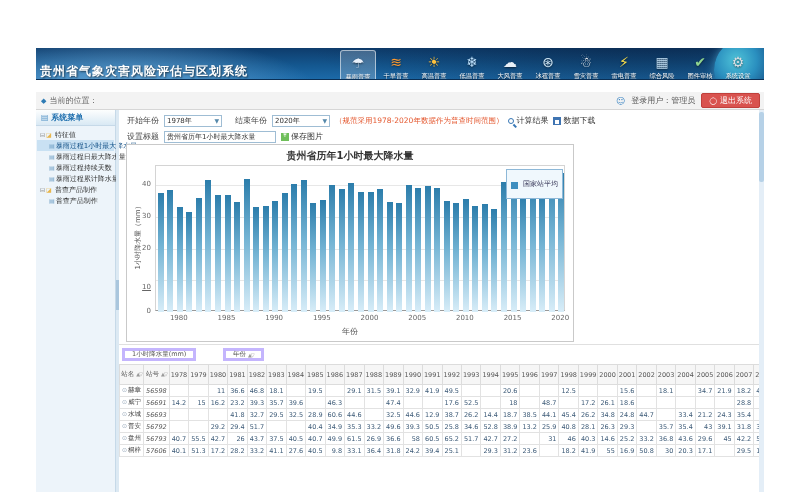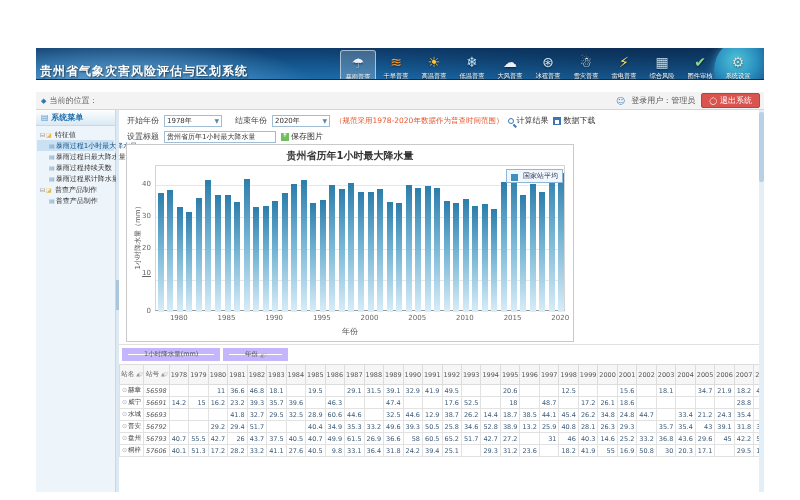--- a/index.html
+++ b/index.html
@@ -89,28 +89,28 @@
   #plot { position:absolute; left:28px; top:20px; width:410px; height:146px; border:1px solid #d4d4d4;
     border-bottom:1px solid #999; background:#fff; }
   .gridline { position:absolute; left:0; width:100%; height:1px; background:#e7e7e7; }
   .bar { position:absolute; width:6px; background:linear-gradient(180deg,#2c7dab 0%, #74b4d4 45%, #d8edf8 100%); }
   .ytick { position:absolute; width:24px; text-align:right; font-size:7px; color:#666; left:0; }
   .xtick { position:absolute; font-size:7px; color:#666; top:169px; width:30px; text-align:center; }
   #ylabel { position:absolute; left:-24px; top:86px; width:70px; text-align:center; font-size:7px; color:#555;
     transform:rotate(-90deg); white-space:nowrap; }
   #xlabel { position:absolute; top:181px; width:100%; text-align:center; font-size:8px; color:#555; }
   #legend { position:absolute; right:10px; top:24px; border:1px solid #8db8d8; background:#f0f8fd;
-    display:flex; align-items:flex-end; gap:5px; padding:1px 4px; font-size:7px; color:#335; }
+    display:flex; align-items:flex-end; gap:5px; padding:9px 4px; font-size:7px; color:#335; }
   #legend .swatch { width:7px; height:7px; background:#3f8fc0; display:inline-block; }
 
   
   #table-block { position:absolute; left:0; top:234px; width:640px; height:148px; overflow:hidden;
     border-top:1px solid #e0e0e0; background:#fff; }
-  .filter-box { position:absolute; top:3px; height:13px; background:#fff; border:6px solid #c4b5fd;
-    font-size:6.5px; color:#555; display:flex; align-items:center; padding:0 16px; white-space:nowrap; }
+  .filter-box { position:absolute; top:3px; height:13px; background:#fff; border:3px solid #c4b5fd;
+    font-size:6.5px; color:#555; display:flex; align-items:center; padding:0 7px; white-space:nowrap; }
   #measure-box { left:3px; }
   #pivot-box { left:104px; gap:2px; cursor:pointer; }
   .sort { font-size:5px; color:#999; letter-spacing:-1px; }
   #grid { position:absolute; left:0; top:19px; border-collapse:collapse; table-layout:fixed; }
   #grid th { background:#f6f6f6; border:1px solid #dcdcdc; font-size:6.5px; font-weight:normal;
     color:#555; height:20px; padding:0; white-space:nowrap; overflow:hidden; }
   #grid td { border:1px solid #e2e2e2; font-size:6.5px; color:#3c5a77; height:12px; padding:0 2px;
     white-space:nowrap; overflow:hidden; text-align:right; }
   #grid td.st-name { text-align:left; color:#444; }
   #grid td.st-id { text-align:left; color:#555;font-style:italic; }
@@ -290,21 +290,21 @@
             <div class="bar" title="2019: 44.5" style="left: 392.698px; top: 4.76087px; height: 141.239px;"></div>
             <div class="bar" title="2020: 43.7" style="left: 402.233px; top: 7.3px; height: 138.7px;"></div>
           </div>
         <div id="ylabel">1小时降水量（mm）</div>
         <div id="xlabel">年份</div>
         <div id="legend">
           <span class="swatch"></span>
           <span>国家站平均</span>
         </div>
       <div class="ytick" style="top: 162px;">0</div>
-          <div class="ytick" style="top: 124px; text-decoration: underline;">10</div>
+          <div class="ytick" style="top: 138px; text-decoration: underline;">10</div>
           <div class="ytick" style="top: 98.5217px;">20</div>
           <div class="ytick" style="top: 66.7826px;">30</div>
           <div class="ytick" style="top: 35.0435px;">40</div>
           <div class="xtick" style="left: 36.8372px;">1980</div>
           <div class="xtick" style="left: 84.5116px;">1985</div>
           <div class="xtick" style="left: 132.186px;">1990</div>
           <div class="xtick" style="left: 179.86px;">1995</div>
           <div class="xtick" style="left: 227.535px;">2000</div>
           <div class="xtick" style="left: 275.209px;">2005</div>
           <div class="xtick" style="left: 322.884px;">2010</div>

